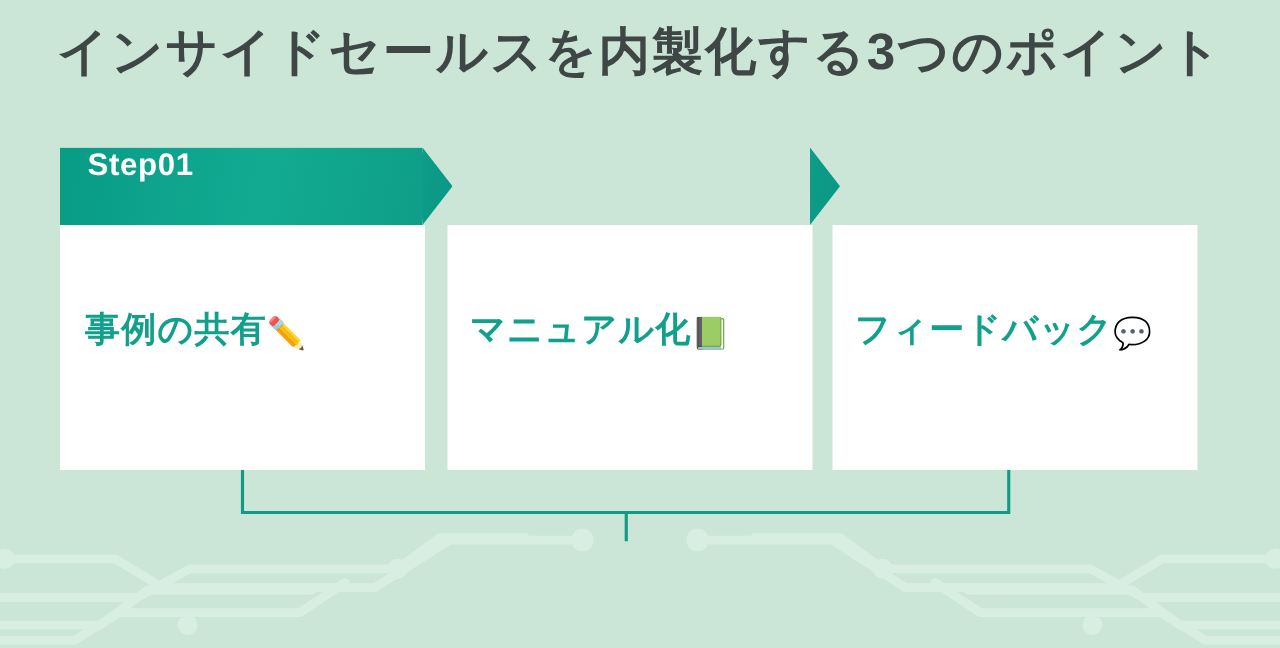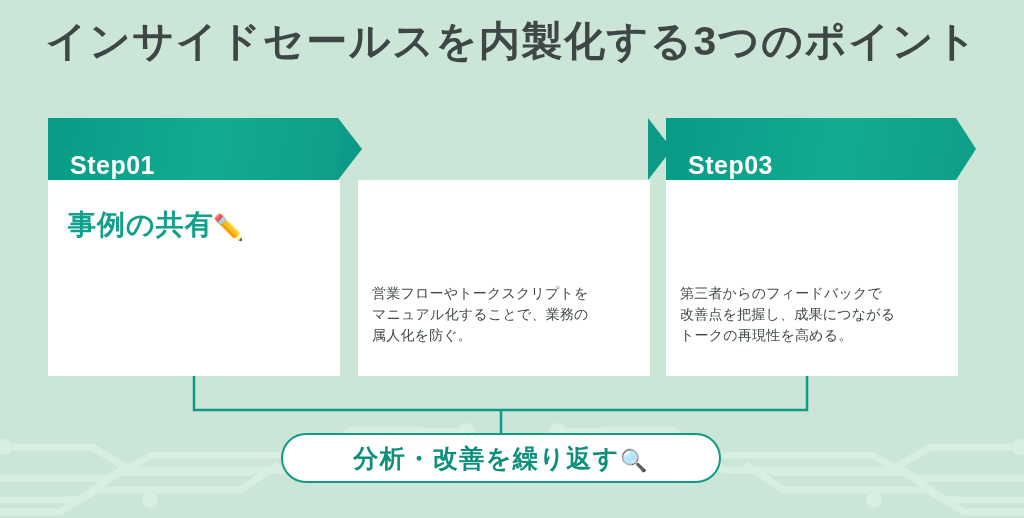--- a/index.html
+++ b/index.html
@@ -36,21 +36,21 @@
   }
   .card.c1{left:48px;width:292px;}
   .card.c2{left:358px;width:292px;}
   .card.c3{left:666px;width:292px;}
 
   .chev{
     position:absolute;
     top:118px;
     height:62px;
     background:linear-gradient(100deg,#089b86 0%,#12ab92 55%,#0f9e88 100%);
-    display:flex;align-items:flex-end;
+    display:flex;align-items:flex-start;
   }
   .chev.h1{left:48px;width:292px;clip-path:polygon(0 0, calc(100% - 2px) 0, 100% 50%, calc(100% - 2px) 100%, 0 100%);}
   .chev.h2{left:358px;width:292px;clip-path:polygon(0 0, calc(100% - 2px) 0, 100% 50%, calc(100% - 2px) 100%, 0 100%);}
   .chev.h3{left:666px;width:310px;clip-path:polygon(0 0, calc(100% - 20px) 0, 100% 50%, calc(100% - 20px) 100%, 0 100%);}
   
   .tip{
     position:absolute;top:118px;height:62px;width:24px;
     background:linear-gradient(100deg,#0d9d88 0%,#0b9685 100%);
     clip-path:polygon(0 0, 100% 50%, 0 100%);
   }
@@ -65,20 +65,21 @@
     margin-left:22px;
   }
 
   .card-title{
     position:absolute;
     font-size:28px;
     font-weight:700;
     color:#11a08b;
     letter-spacing:1px;
     white-space:nowrap;
+    margin-top:39px;
   }
   .card-title .emo{font-size:25px;vertical-align:-2px;}
   .ct1{left:68px;top:206px;}
   .ct2{left:376px;top:206px;}
   .ct3{left:684px;top:206px;}
 
   .card-body{
     position:absolute;
     font-size:14px;
     line-height:21px;
@@ -146,42 +147,34 @@
     <div class="card c2"></div>
     <div class="card c3"></div>
 
     <div class="chev h1">
       <span class="step-label">Step01</span>
     </div>
     <div class="tip t1"></div>
 
     <div class="tip t2"></div>
 
-    <div class="chev h3">
-      <span class="step-label">Step03</span>
-    </div>
 
     <div class="card-title ct1">
       <span>事例の共有</span><span class="emo">✏️</span>
     </div>
+    <div class="card-title ct2">
+      <span>マニュアル化</span><span class="emo">📗</span>
+    </div>
+    <div class="card-title ct3">
+      <span>フィードバック</span><span class="emo">💬</span>
+    </div>
 
-    <div class="card-body cb2">営業フローやトークスクリプトを
-マニュアル化することで、業務の
-属人化を防ぐ。</div>
-    <div class="card-body cb3">第三者からのフィードバックで
-改善点を把握し、成果につながる
-トークの再現性を高める。</div>
   </div>
 
   <svg class="connector" viewBox="0 0 1024 518" xmlns="http://www.w3.org/2000/svg">
     <g stroke="#119a85" stroke-width="2.5" fill="none">
       <path d="M194 376 L194 410 L807 410 L807 376"></path>
       <path d="M501 410 L501 433"></path>
     </g>
   </svg>
 
-  <div class="pill">
-    <span class="pill-label">
-      <span>分析・改善を繰り返す</span><span class="emo">🔍</span>
-    </span>
-  </div>
 
 </div>
 
 </body></html>

